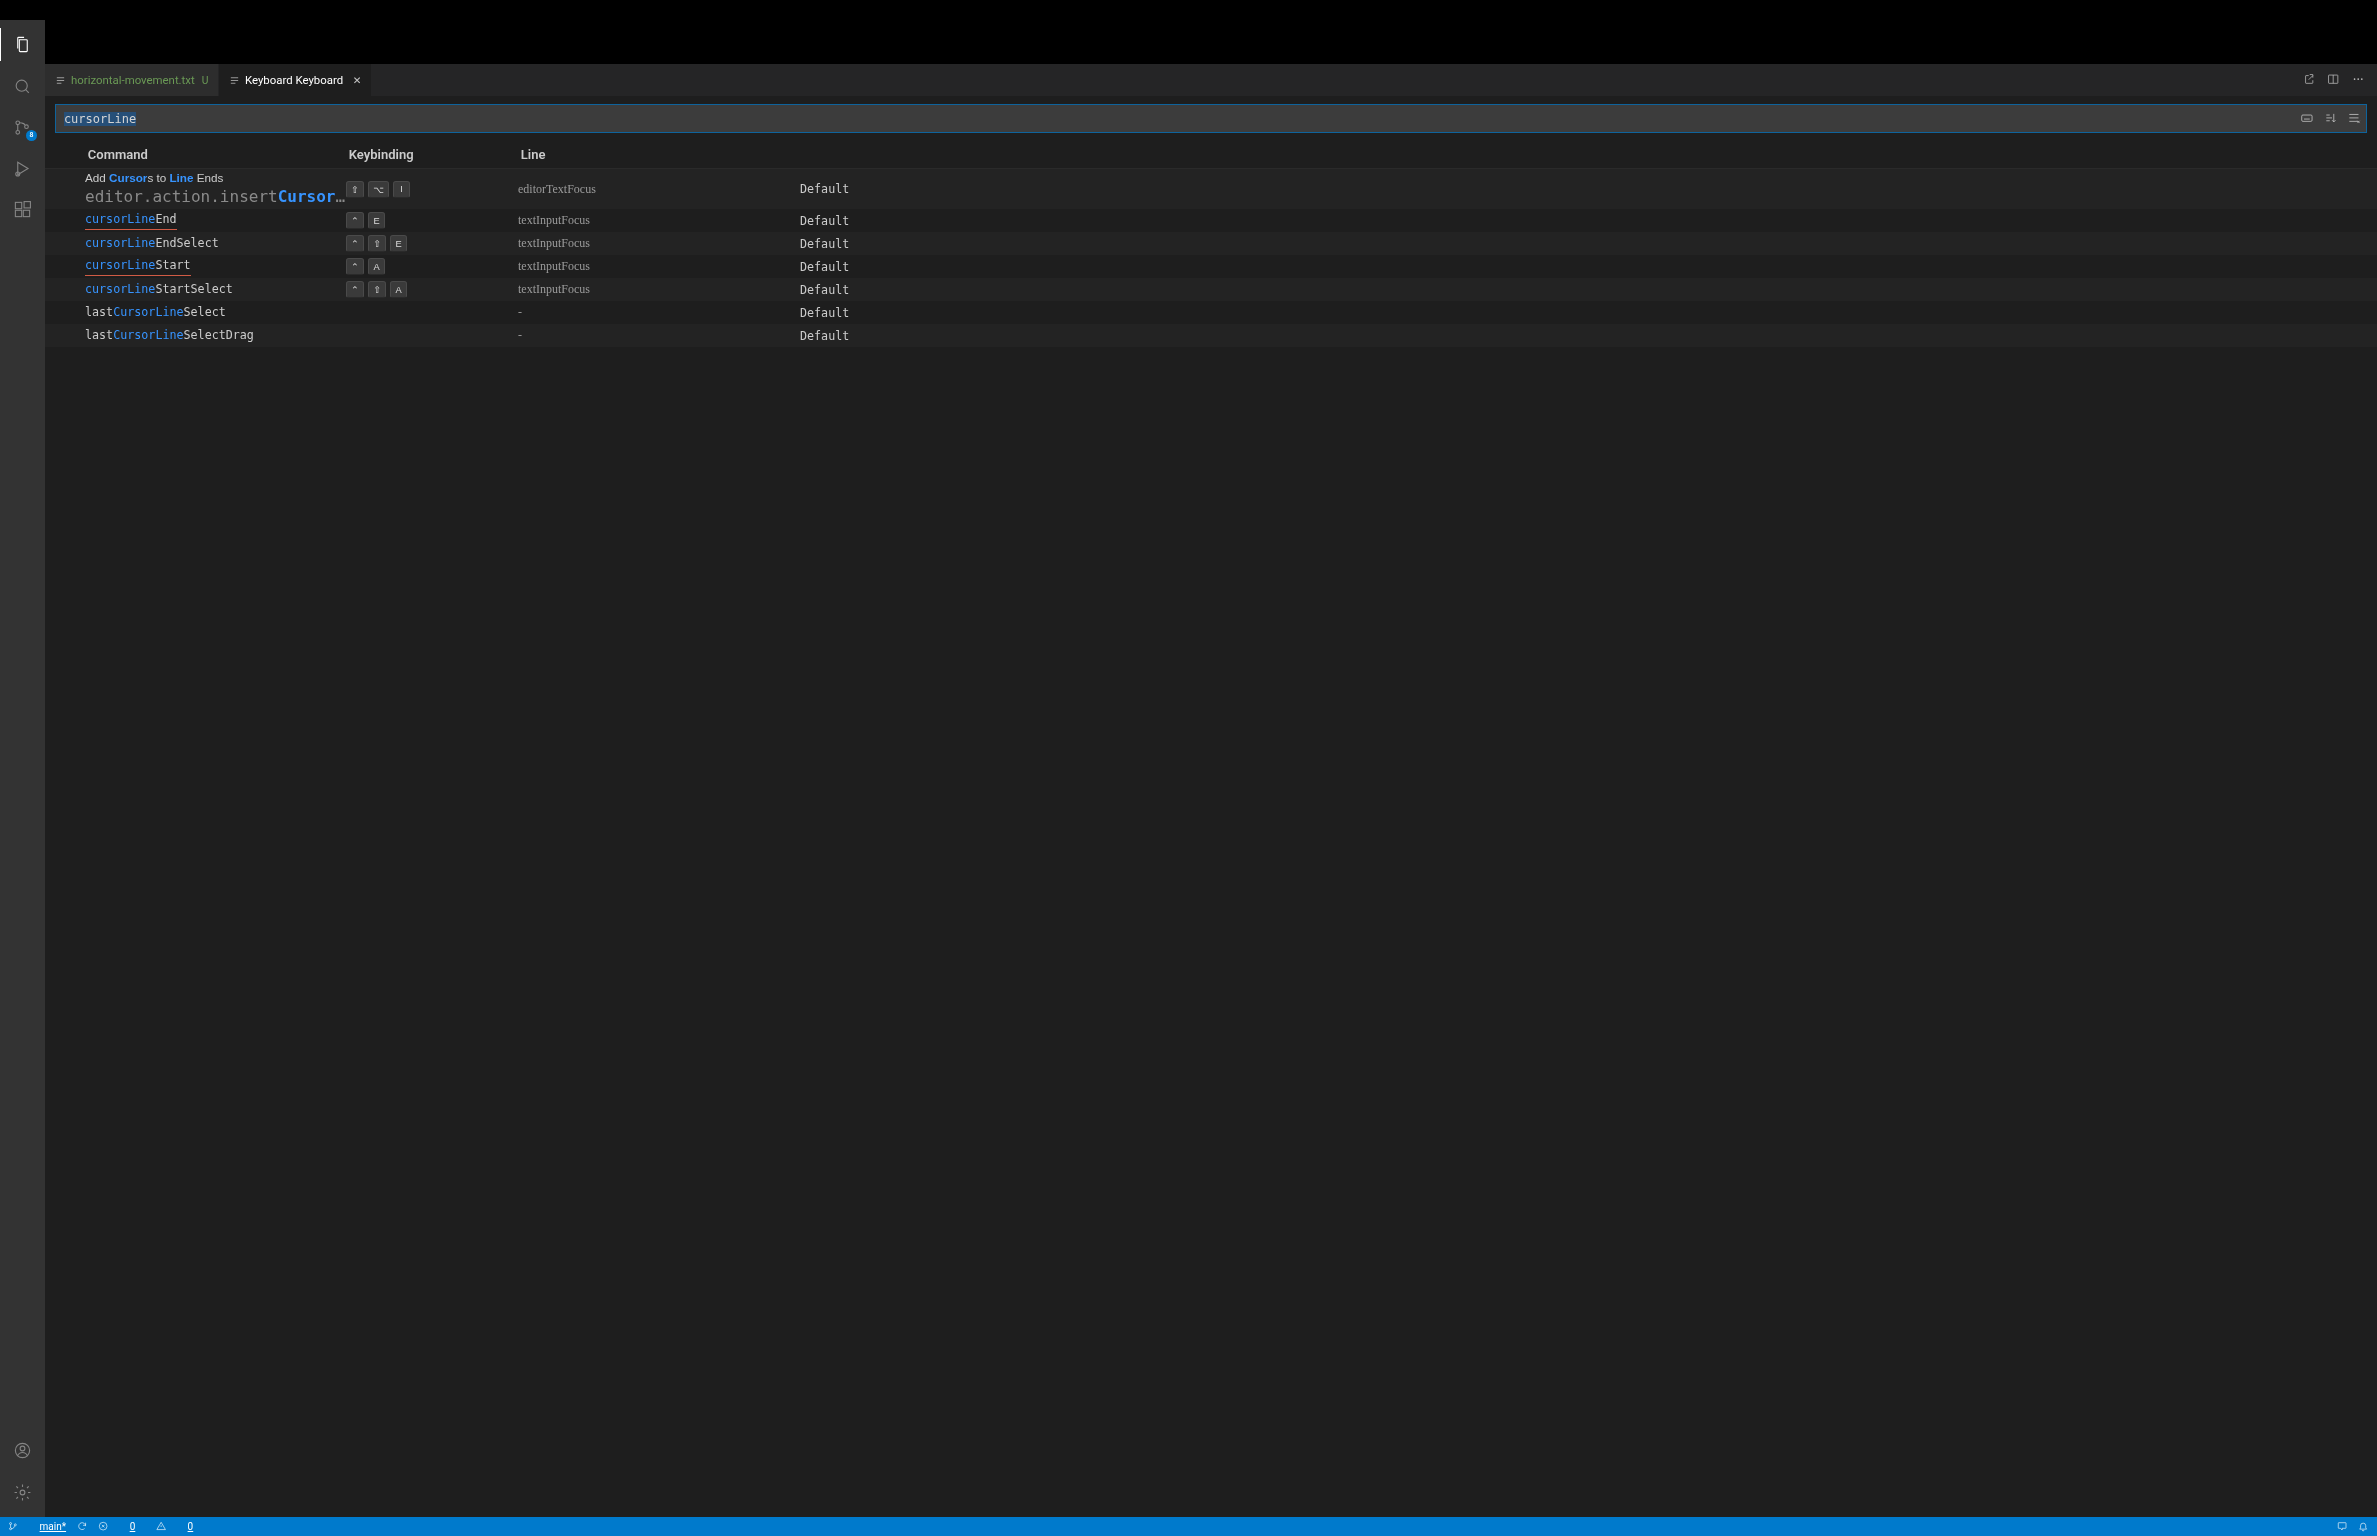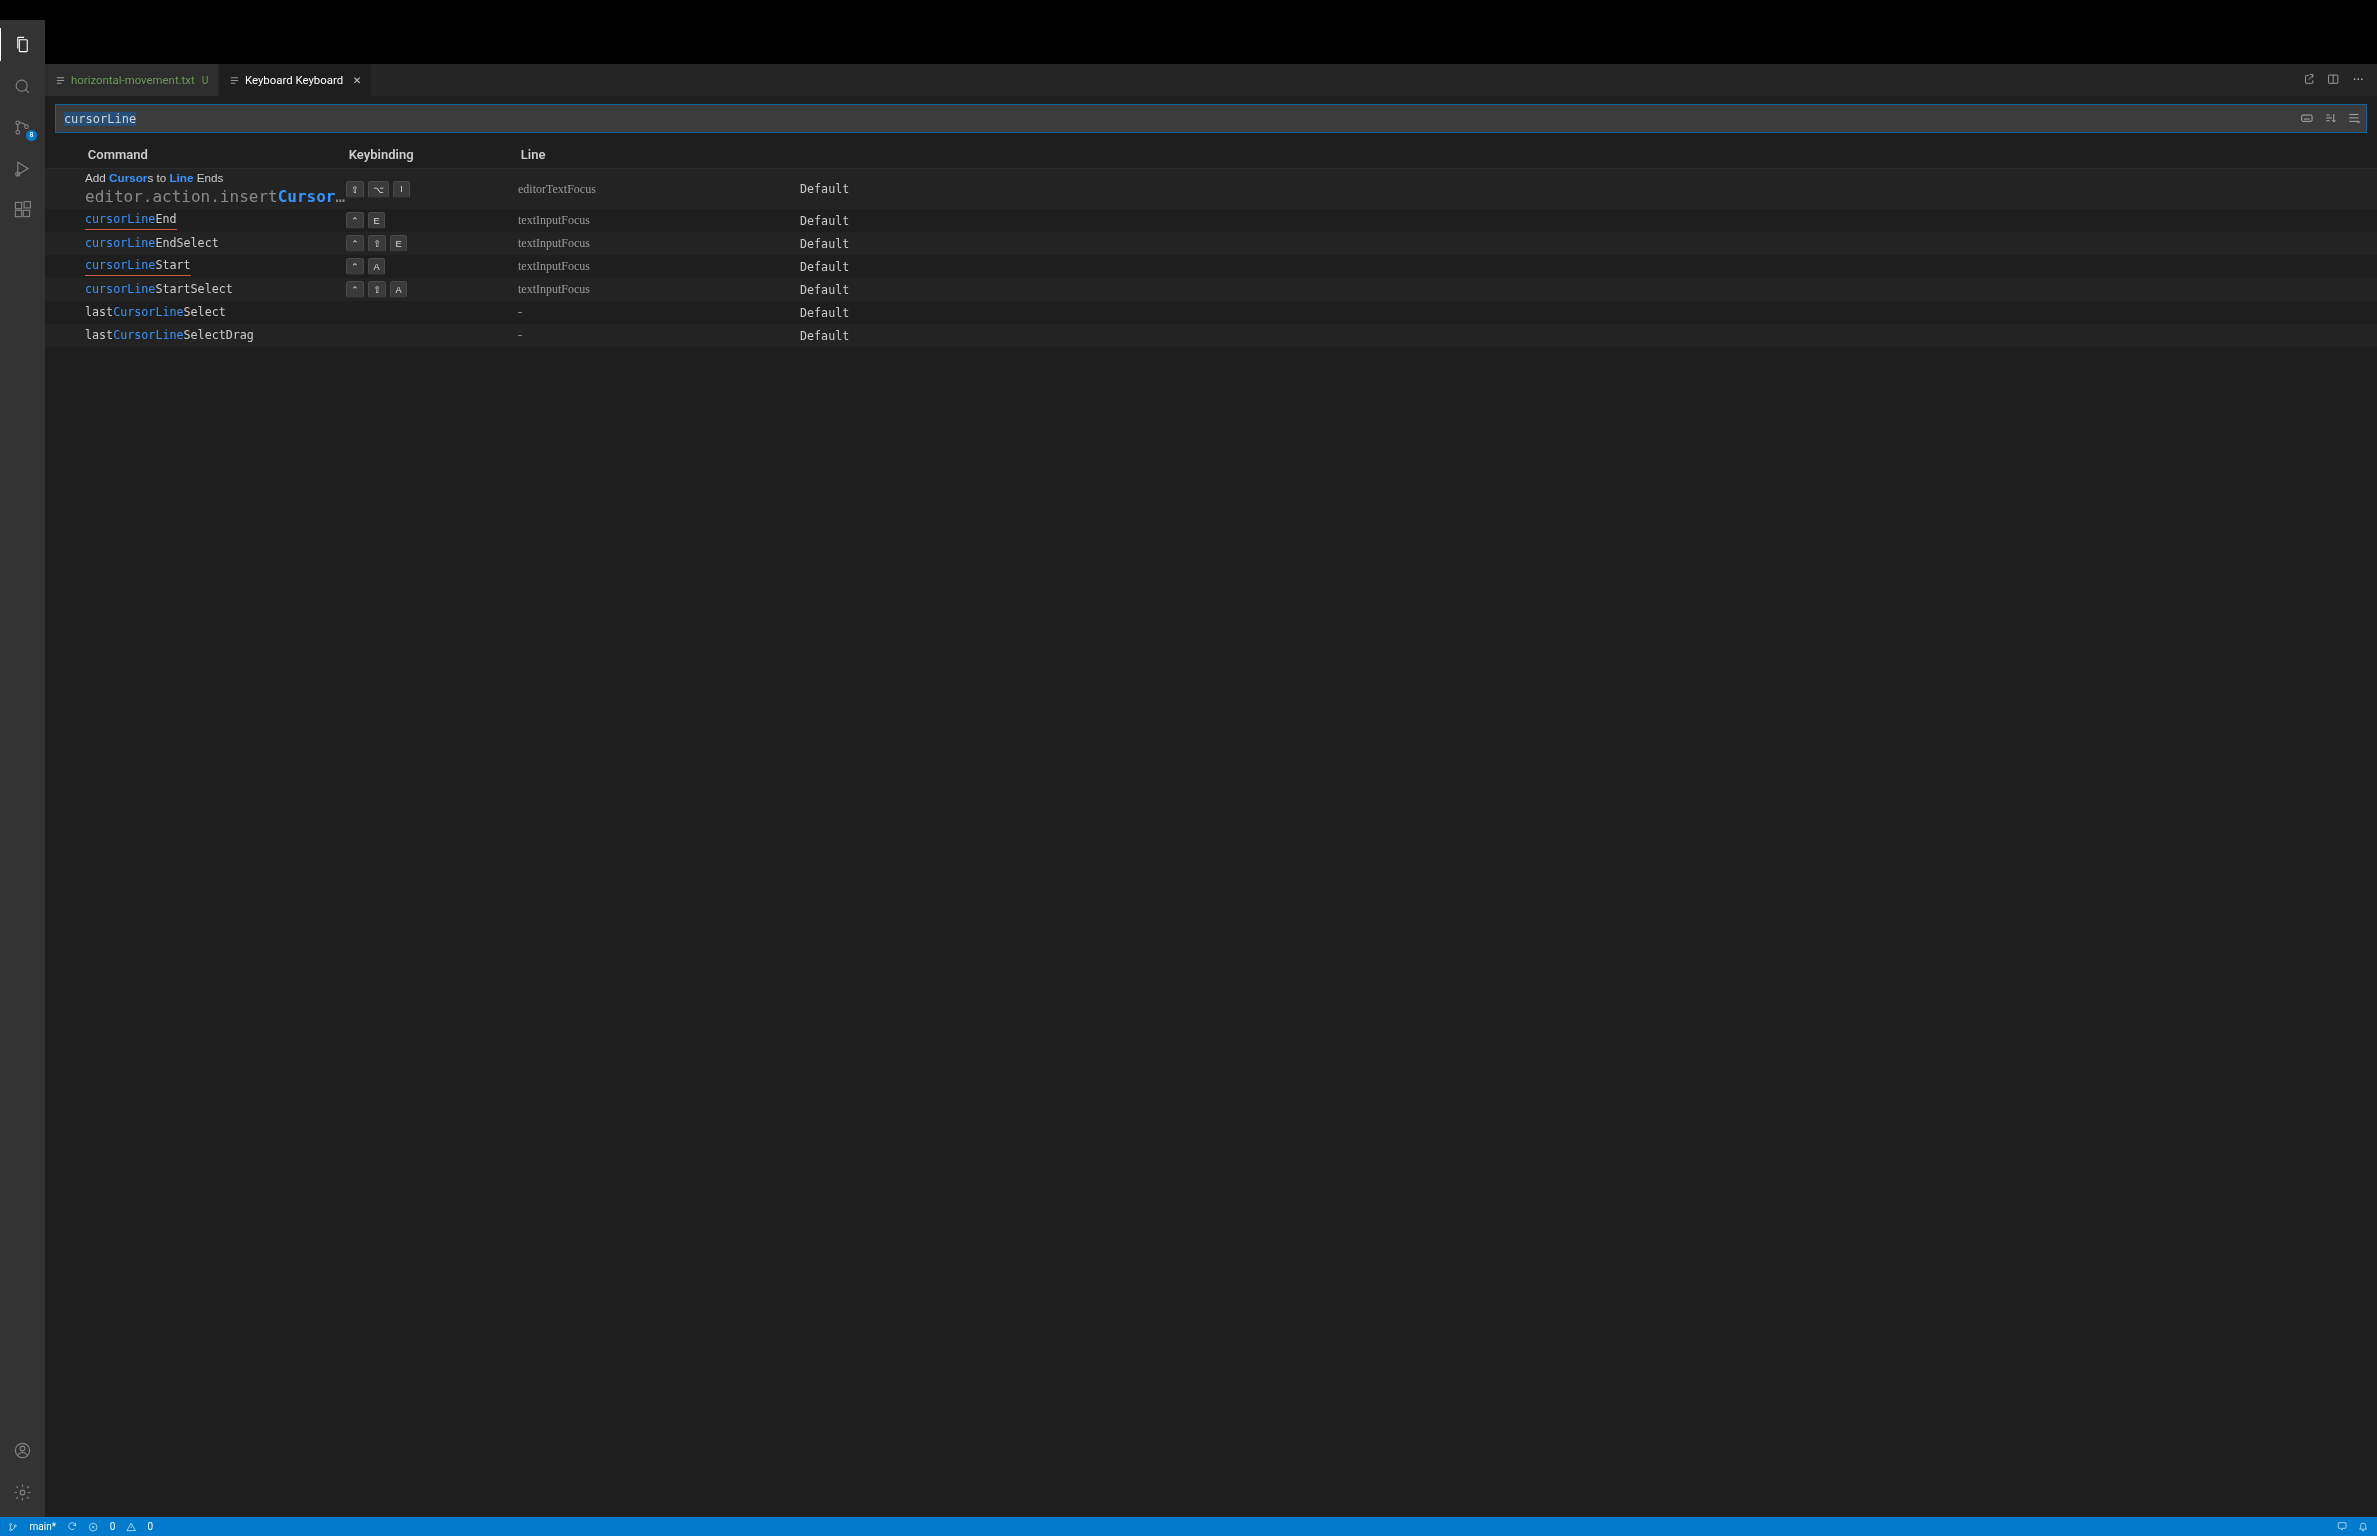--- a/index.html
+++ b/index.html
@@ -158,21 +158,21 @@
     height: 19px;
     background: #007acc;
     color: #fff;
     display: flex;
     align-items: center;
     padding: 0 8.3px;
     font-size: 10px;
     gap: 11px;
   }
   .status-bar .grow { flex: 1; }
-  .status-item { display: flex; align-items: flex-end; gap: 11px; cursor: pointer; }
+  .status-item { display: flex; align-items: center; gap: 21px; cursor: pointer; text-decoration: underline; }
   .status-item svg { width: 10.3px; height: 10.3px; stroke: currentColor; fill: none; stroke-width: 1.5; }
 </style>
 </head>
 <body>
 
 <div class="top-black"></div>
 
 <div class="main-wrap">
 
   <div class="activity-bar">

